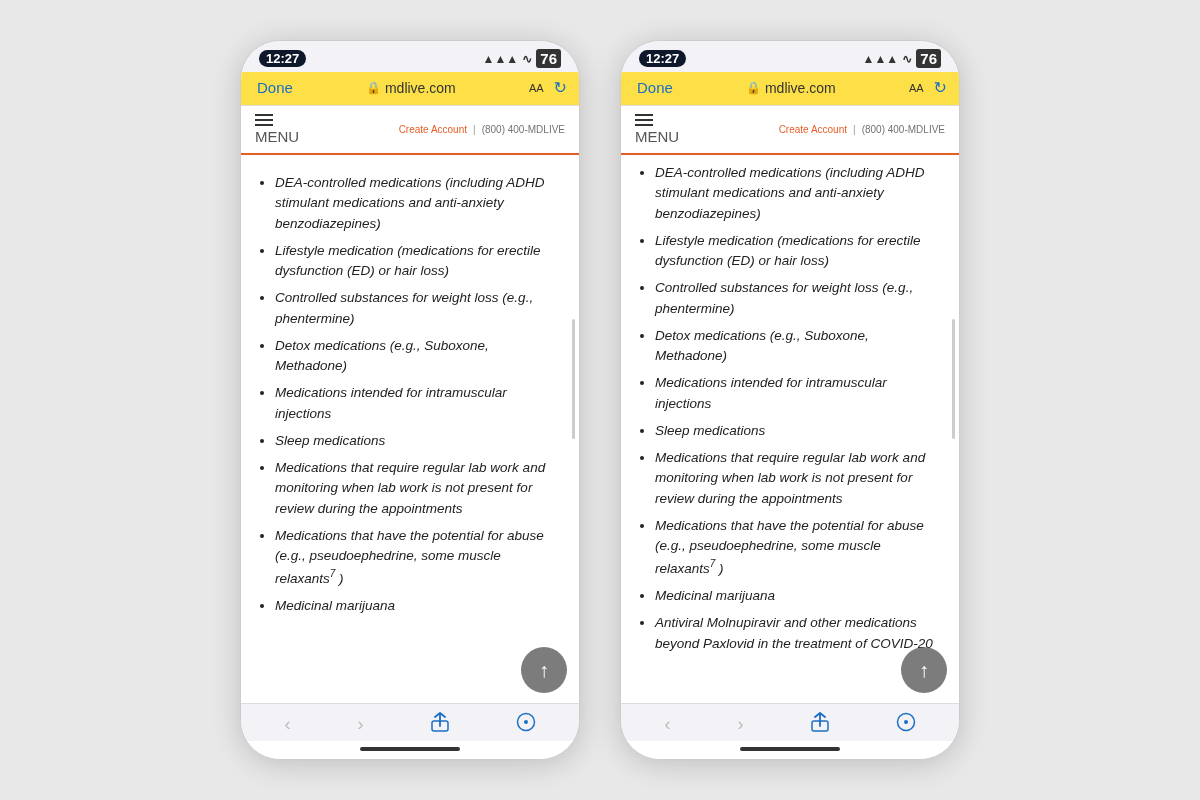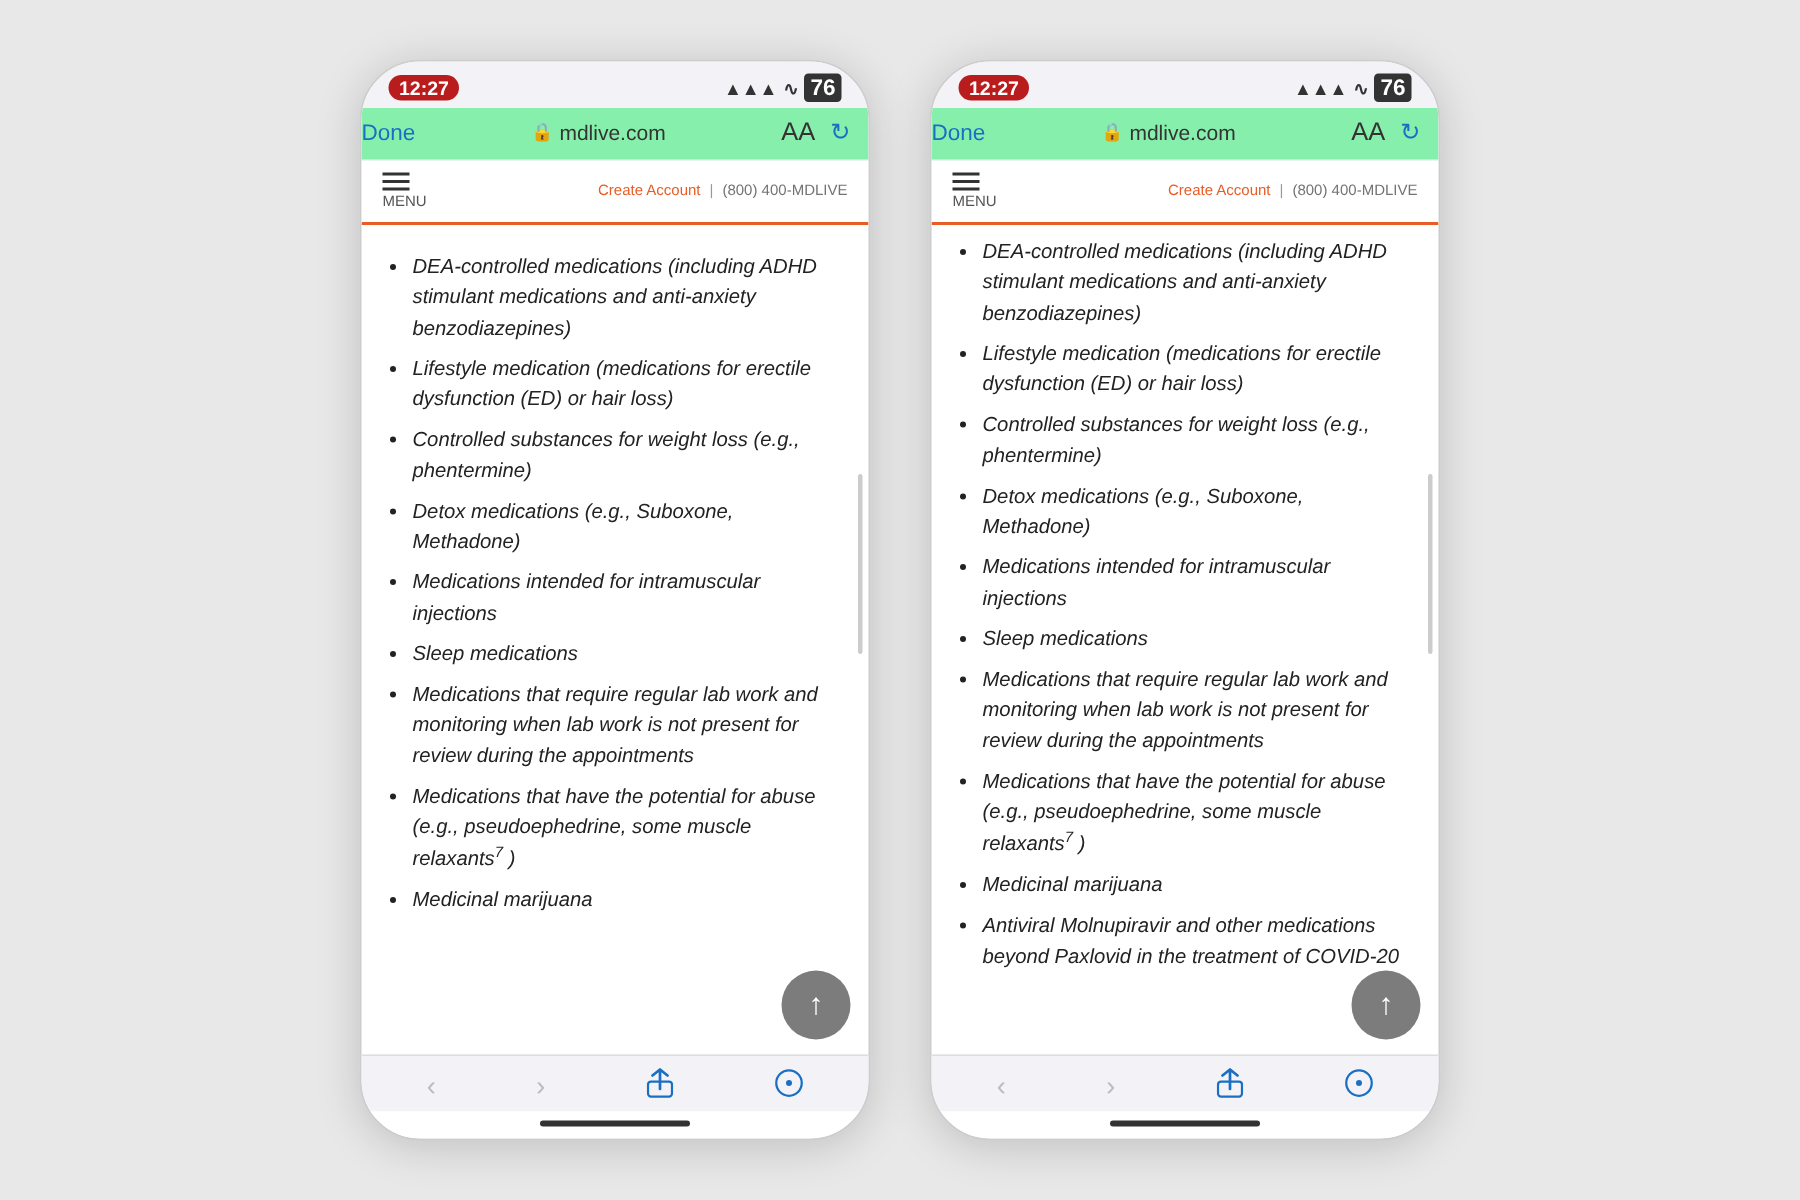--- a/index.html
+++ b/index.html
@@ -30,21 +30,21 @@
     .status-bar {
       background: #f2f2f7;
       display: flex;
       justify-content: space-between;
       align-items: center;
       padding: 8px 18px 4px 18px;
       font-size: 13px;
       font-weight: 600;
     }
     .status-time {
-      background: #b91c1c;
+      background: #0f172a;
       color: #fff;
       border-radius: 10px;
       padding: 1px 7px;
       font-size: 13px;
       font-weight: 700;
     }
     .status-icons {
       display: flex;
       align-items: center;
       gap: 4px;
@@ -55,22 +55,22 @@
       font-size: 15px;
       background: #333;
       color: #fff;
       border-radius: 3px;
       padding: 1px 4px;
       font-weight: 700;
     }
 
     
     .browser-bar {
-      background: #86efac;
-      padding: 6px 12px 8px 0;
+      background: #fde047;
+      padding: 6px 12px 8px 16px;
       display: flex;
       align-items: center;
       justify-content: space-between;
       border-bottom: 1px solid #ddd;
     }
     .browser-done {
       color: #1a6fc4;
       font-size: 15px;
       font-weight: 400;
     }
@@ -82,21 +82,21 @@
       color: #333;
       font-weight: 500;
     }
     .browser-url .lock { font-size: 12px; color: #555; }
     .browser-actions {
       display: flex;
       align-items: center;
       gap: 10px;
     }
     .browser-aa {
-      font-size: 17px;
+      font-size: 11px;
       color: #333;
       font-weight: 500;
     }
     .browser-refresh {
       color: #1a6fc4;
       font-size: 16px;
     }
 
     
     .nav-bar {
@@ -113,21 +113,21 @@
       gap: 3px;
       cursor: pointer;
     }
     .nav-menu span {
       display: block;
       width: 18px;
       height: 2px;
       background: #333;
     }
     .nav-menu-label {
-      font-size: 10px;
+      font-size: 15px;
       color: #555;
       text-align: right;
       margin-top: 2px;
     }
     .nav-links {
       display: flex;
       align-items: center;
       gap: 6px;
       font-size: 10px;
     }

